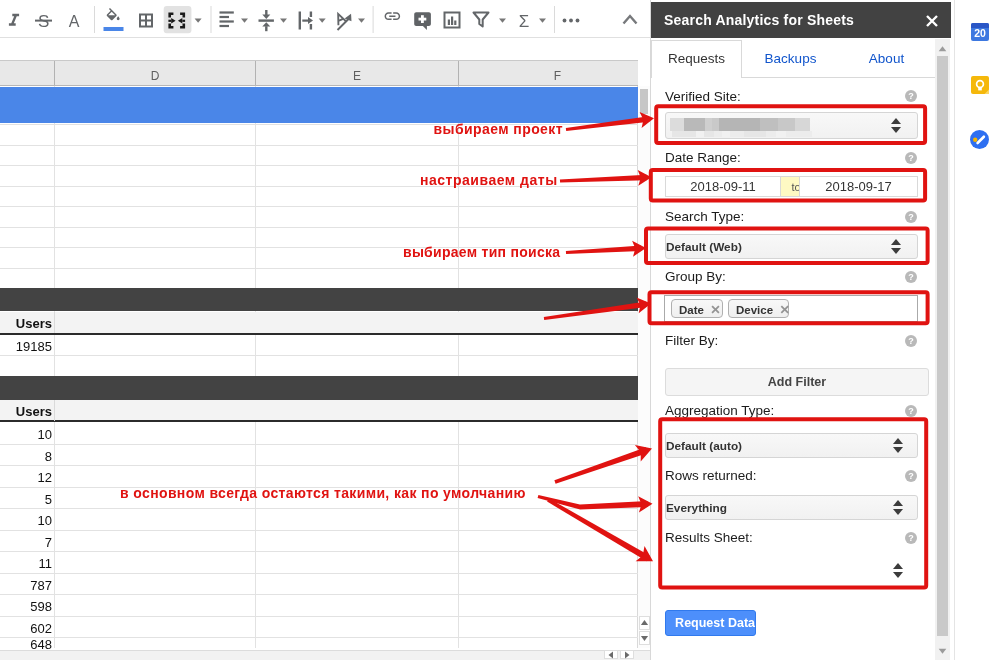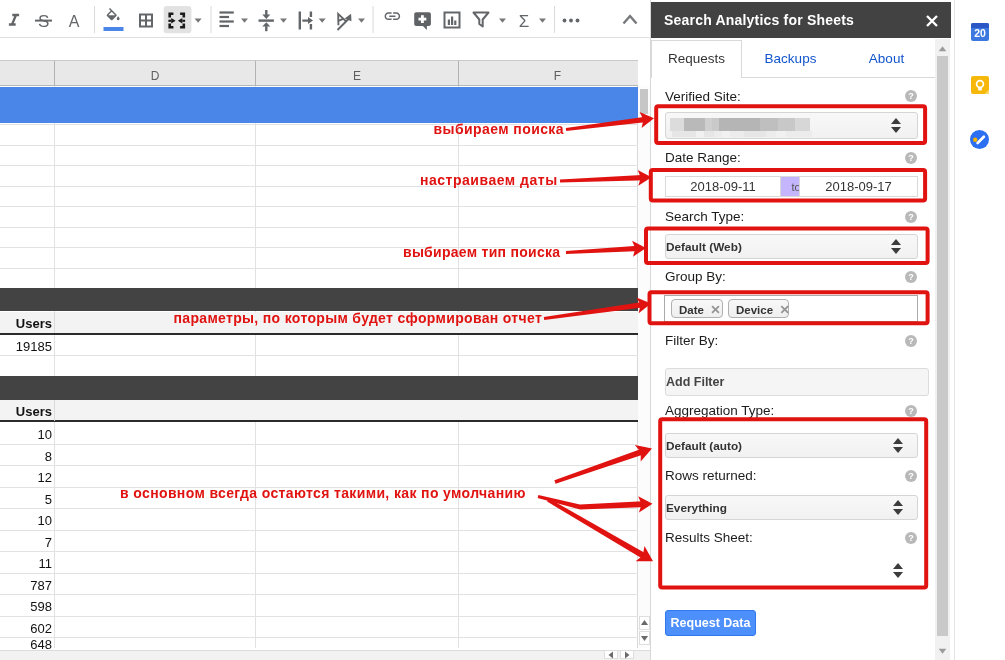--- a/index.html
+++ b/index.html
@@ -272,53 +272,53 @@
 <div style="position:absolute;left:766px;top:131px;width:10px;height:6px;background:#ececec"></div>
 <div style="position:absolute;left:776px;top:131px;width:10px;height:6px;background:#f1f1f1"></div>
 <div style="position:absolute;left:786px;top:131px;width:12px;height:6px;background:#ececec"></div>
 <div style="position:absolute;left:798px;top:131px;width:14px;height:6px;background:#ececec"></div>
 <svg class="abs" style="left:889px;top:117px" width="14" height="18">
   <path d="M2 7l5-6 5 6z" fill="#3c3c3c"></path>
       <path d="M2 10l5 6 5-6z" fill="#3c3c3c"></path>
 </svg>
 
 <div class="abs" style="left:665px;top:176px;width:116px;height:21px;background:#fff;border:1px solid #d9d9d9;font-size:13px;color:#333;text-align:center;line-height:20px">2018-09-11</div>
-<div class="abs" style="left:781px;top:176px;width:30px;height:21px;background:#c4b5fd;border:1px solid #d9d9d9;border-left:none;border-right:none;font-size:11px;color:#555;text-align:center;line-height:20px">to</div>
+<div class="abs" style="left:781px;top:176px;width:30px;height:21px;background:#fef9c3;border:1px solid #d9d9d9;border-left:none;border-right:none;font-size:11px;color:#555;text-align:center;line-height:20px">to</div>
 <div class="abs" style="left:799px;top:176px;width:119px;height:21px;background:#fff;border:1px solid #d9d9d9;font-size:13px;color:#333;text-align:center;line-height:20px">2018-09-17</div>
 
 <div class="sel" style="top:234px">Default (Web)</div>
 <svg class="abs" style="left:889px;top:238px" width="14" height="18">
   <path d="M2 7l5-6 5 6z" fill="#3c3c3c"></path>
       <path d="M2 10l5 6 5-6z" fill="#3c3c3c"></path>
 </svg>
 
 <div class="abs" style="left:664px;top:295px;width:254px;height:27px;background:#fff;border:1px solid #aaa"></div>
 <div class="abs" style="left:671px;top:299px;width:52px;height:19px;background:linear-gradient(#f8f8f8,#efefef);border:1px solid #b0b0b0;border-radius:4px;font-size:11.5px;font-weight:bold;color:#333;text-align:left;padding:2px 0 0 7px">Date&nbsp;&nbsp;<span style="color:#949494;font-size:12.5px">✕</span></div>
 <div class="abs" style="left:728px;top:299px;width:61px;height:19px;background:linear-gradient(#f8f8f8,#efefef);border:1px solid #b0b0b0;border-radius:4px;font-size:11.5px;font-weight:bold;color:#333;text-align:left;padding:2px 0 0 7px">Device&nbsp;&nbsp;<span style="color:#949494;font-size:12.5px">✕</span></div>
 
-<div class="abs" style="left:665px;top:368px;width:264px;height:28px;background:#f5f5f5;border:1px solid #dcdcdc;border-radius:3px;font-size:12.5px;font-weight:bold;color:#444;text-align:left;line-height:26px">Add Filter</div>
+<div class="abs" style="left:665px;top:368px;width:264px;height:28px;background:#f5f5f5;border:1px solid #dcdcdc;border-radius:3px;font-size:12.5px;font-weight:bold;color:#444;text-align:center;line-height:26px">Add Filter</div>
 
 <div class="sel" style="top:433px">Default (auto)</div>
 <svg class="abs" style="left:891px;top:437px" width="14" height="18">
   <path d="M2 7l5-6 5 6z" fill="#3c3c3c"></path>
       <path d="M2 10l5 6 5-6z" fill="#3c3c3c"></path>
 </svg>
 
 <div class="sel" style="top:495px">Everything</div>
 <svg class="abs" style="left:891px;top:499px" width="14" height="18">
   <path d="M2 7l5-6 5 6z" fill="#3c3c3c"></path>
       <path d="M2 10l5 6 5-6z" fill="#3c3c3c"></path>
 </svg>
 
 <svg class="abs" style="left:891px;top:562px" width="14" height="18">
   <path d="M2 7l5-6 5 6z" fill="#3c3c3c"></path>
       <path d="M2 10l5 6 5-6z" fill="#3c3c3c"></path>
 </svg>
 
-<div class="abs" style="left:665px;top:610px;width:91px;height:26px;background:#4d8ffb;border:1px solid #3079ed;border-radius:3px;font-size:12.5px;font-weight:bold;color:#fff;text-align:center;line-height:24px">Request Data</div>
+<div class="abs" style="left:665px;top:610px;width:91px;height:26px;background:#4d8ffb;border:1px solid #3079ed;border-radius:3px;font-size:12.5px;font-weight:bold;color:#fff;text-align:right;line-height:24px">Request Data</div>
 
 <div class="abs" style="left:935px;top:39px;width:15px;height:621px;background:#f1f1f1"></div>
 <svg class="abs" style="left:935px;top:44px" width="15" height="10">
       <path d="M7.5 2.2l3.8 5h-7.6z" fill="#9b9b9b"></path>
     </svg>
 <div class="abs" style="left:937px;top:56px;width:11px;height:580px;background:#c9c9c9"></div>
 <svg class="abs" style="left:935px;top:646px" width="15" height="10">
       <path d="M7.5 7.8l3.8-5H3.7z" fill="#9b9b9b"></path>
     </svg>
 
@@ -360,19 +360,18 @@
     <polygon points="544.2,320.1 646.4,307.0 645.7,301.4 543.8,316.9"></polygon>
         <polygon points="651.0,303.5 638.7,313.3 640.4,305.0 636.5,297.5"></polygon>
     <polygon points="555.6,483.7 647.8,453.1 645.8,447.3 554.4,480.3"></polygon>
         <polygon points="652.0,448.4 640.7,461.6 640.8,452.3 634.9,445.0"></polygon>
     <polygon points="547.1,501.6 646.7,561.2 649.8,555.8 548.9,498.4"></polygon>
         <polygon points="653.0,561.3 635.6,561.3 642.8,555.4 644.5,546.1"></polygon>
     <polygon points="537.6,498.0 580.1,509.4 647.6,507.0 647.4,501.0 579.9,504.6 538.4,495.0"></polygon>
         <polygon points="652.5,503.8 638.9,512.6 641.5,504.3 638.2,496.2"></polygon>
   </g>
 </svg>
-<div class="redtxt" id="t1" style="left:433.5px;top:121px;font-size:14px;letter-spacing:0.42px">выбираем поиска</div>
+<div class="redtxt" id="t1" style="left:433.5px;top:121px;font-size:14px;letter-spacing:0.42px">выбираем проект</div>
 <div class="redtxt" id="t2" style="left:420px;top:171.6px;font-size:14px;letter-spacing:0.52px">настраиваем даты</div>
 <div class="redtxt" id="t3" style="left:403px;top:243.5px;font-size:14px">выбираем тип поиска</div>
-<div class="redtxt" id="t4" style="left:173.5px;top:309.6px;font-size:14px;letter-spacing:0.33px">параметры, по которым будет сформирован отчет</div>
 <div class="redtxt" id="t5" style="left:120px;top:484.7px;font-size:14px;letter-spacing:0.37px">в основном всегда остаются такими, как по умолчанию</div>
 
 </div>
 
 </body></html>

